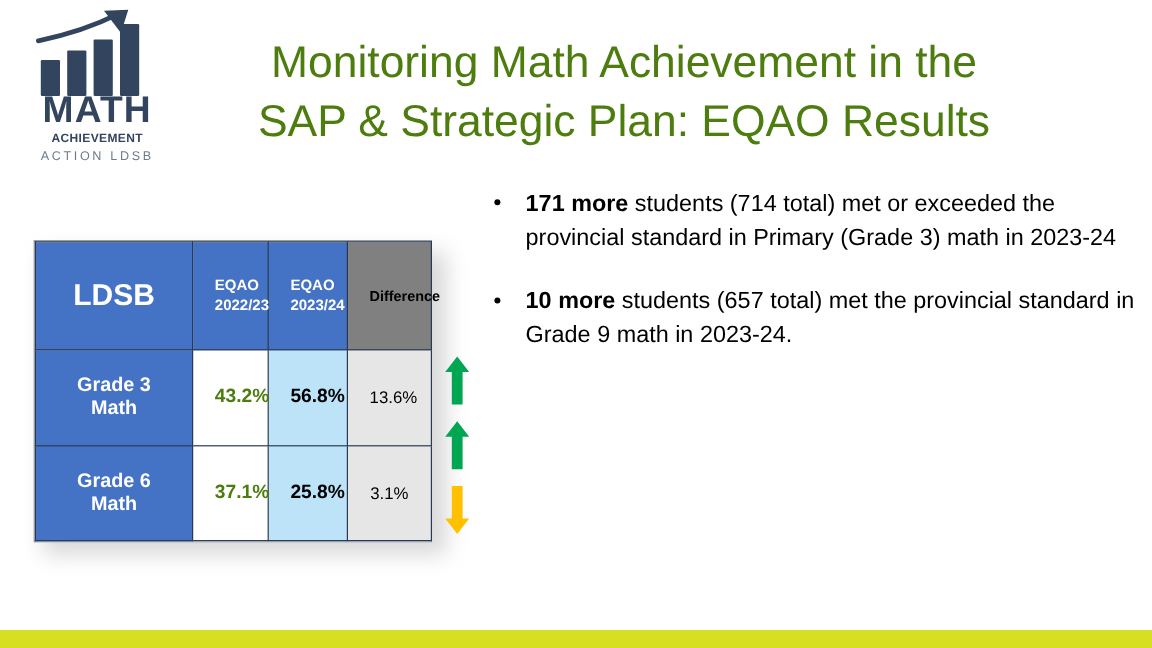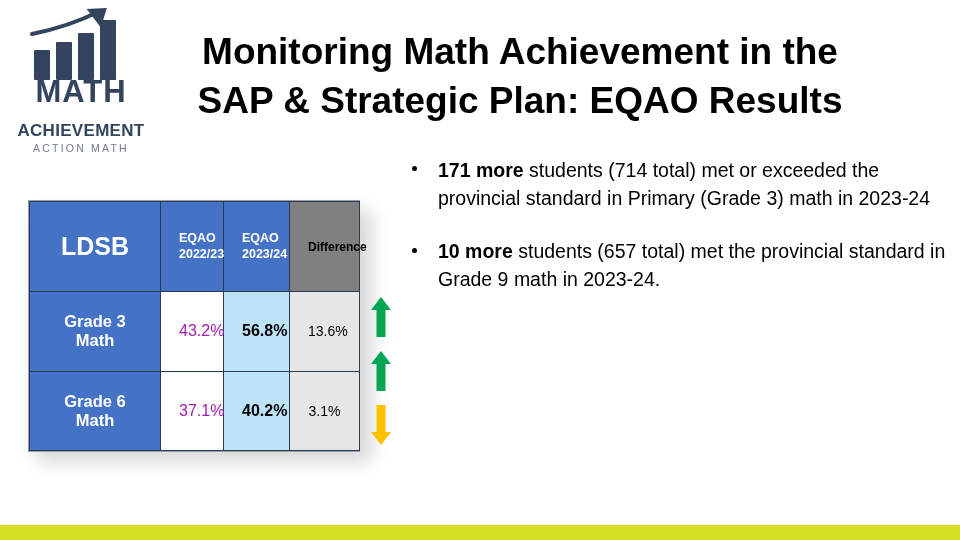--- a/index.html
+++ b/index.html
@@ -46,43 +46,43 @@
     color: #33445E;
     font-weight: bold;
     letter-spacing: 0.5px;
     line-height: 1.05;
   }
   .logo-math {
     font-size: 31px;
     letter-spacing: 1px;
   }
   .logo-ach {
-    font-size: 17px;
+    font-size: 10px;
     letter-spacing: 0.3px;
-    margin-top: 13px;
+    margin-top: 2px;
   }
   .logo-plan {
     font-size: 10.5px;
     font-weight: normal;
     color: #6f7b8c;
     letter-spacing: 2.2px;
     margin-top: 4px;
   }
 
   
   .title {
     position: absolute;
     left: 150px;
     top: 28px;
     width: 740px;
     text-align: center;
-    color: #000000;
+    color: #4d7c0f;
     font-size: 37px;
     line-height: 1.32;
-    font-weight: bold;
+    font-weight: normal;
     font-family: "Liberation Sans", sans-serif;
   }
   .title-line { display: block; white-space: nowrap; }
 
   
   .table-shadow {
     position: absolute;
     left: 36px;
     top: 210px;
     width: 336px;
@@ -142,23 +142,23 @@
   }
   td.row-label {
     background: #4472C4;
     color: #ffffff;
     font-size: 16.5px;
     font-weight: bold;
     height: 54px;
   }
   td.v-prev {
     background: #ffffff;
-    color: #a21caf;
+    color: #4d7c0f;
     font-size: 16px;
-    font-weight: normal;
+    font-weight: bold;
   }
   td.v-curr {
     background: #BDE3F8;
     color: #000000;
     font-size: 16px;
     font-weight: bold;
     margin-top: 31px;
   }
   td.v-diff {
     background: #E6E6E6;
@@ -238,21 +238,21 @@
         <rect x="30" y="36" width="16" height="38" rx="1" fill="#33445E"></rect>
         <rect x="52" y="27" width="16" height="47" rx="1" fill="#33445E"></rect>
         <rect x="74" y="14" width="16" height="60" rx="1" fill="#33445E"></rect>
         <path d="M6 28 C 26 24, 52 16, 74 5" stroke="#33445E" stroke-width="4" fill="none" stroke-linecap="round"></path>
         <path d="M60 4 L80 1 L76 21 Z" fill="#33445E" transform="rotate(6 70 10)"></path>
       </svg>
     </div>
     <div class="logo-word">
       <div class="logo-math">MATH</div>
       <div class="logo-ach">ACHIEVEMENT</div>
-      <div class="logo-plan">ACTION MATH</div>
+      <div class="logo-plan">ACTION LDSB</div>
     </div>
   </div>
 
   <div class="title">
     <span class="title-line">Monitoring Math Achievement in the</span>
     <span class="title-line">SAP &amp; Strategic Plan: EQAO Results</span>
   </div>
 
   <div class="table-shadow"></div>
 
@@ -281,21 +281,21 @@
       <tbody>
         <tr>
           <td class="row-label">Grade 3 Math</td>
           <td class="v-prev">43.2%</td>
           <td class="v-curr">56.8%</td>
           <td class="v-diff">13.6%</td>
         </tr>
         <tr>
           <td class="row-label">Grade 6 Math</td>
           <td class="v-prev">37.1%</td>
-          <td class="v-curr">40.2%</td>
+          <td class="v-curr">25.8%</td>
           <td class="v-diff">3.1%</td>
         </tr>
       </tbody>
     </table>
   </div>
 
   <div class="arrows">
     <div class="arrow-cell a0">
       <svg class="arrow-svg" width="22" height="42" viewBox="0 0 22 42" xmlns="http://www.w3.org/2000/svg">
         <polygon points="11,1 21,14 15.5,14 15.5,41 6.5,41 6.5,14 1,14" fill="#00A651"></polygon>

